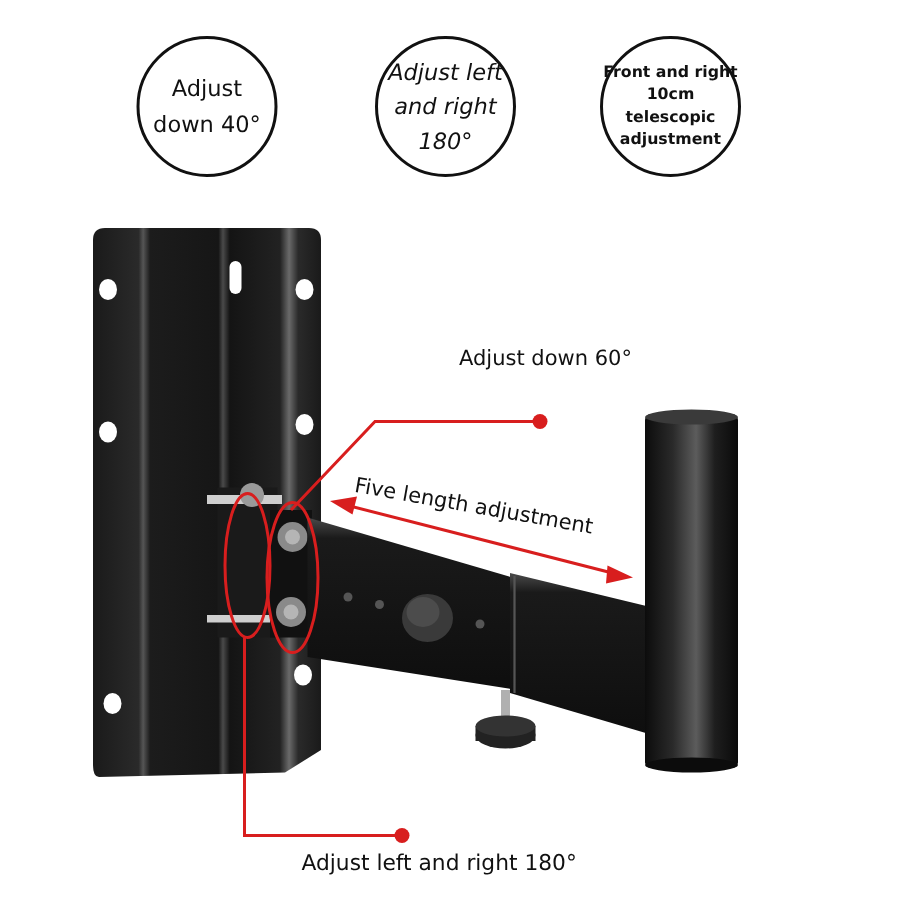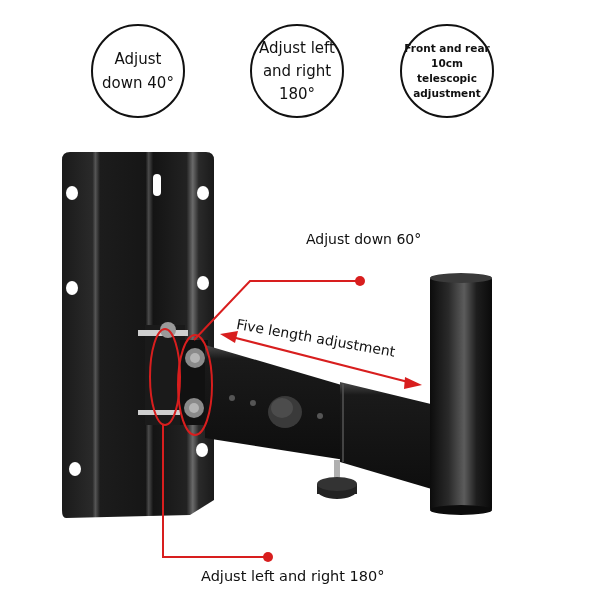--- a/index.html
+++ b/index.html
@@ -3,42 +3,42 @@
   <meta charset="utf-8">
   <style>
     html, body { margin: 0; padding: 0; background: #ffffff; }
     body { width: 600px; height: 600px; position: relative; overflow: hidden;
            font-family: "DejaVu Sans", "Liberation Sans", sans-serif; color: #111; }
     .badge { position: absolute; width: 94px; height: 94px; border: 2px solid #111;
              border-radius: 50%; box-sizing: border-box; display: flex;
              align-items: center; justify-content: center; text-align: center; }
     .badge span { display: block; white-space: pre-line; }
     .badge-1 { left: 91px; top: 24px; font-size: 15px; line-height: 24px; }
-    .badge-2 { left: 250px; top: 24px; font-size: 15px; line-height: 23px; }
+    .badge-2 { left: 250px; top: 24px; font-size: 15px; line-height: 23px; font-style: italic; }
     .badge-3 { left: 400px; top: 24px; font-size: 10.5px; line-height: 15px; font-weight: bold; }
     .label { position: absolute; font-size: 14px; color: #111; white-space: nowrap; }
     .label-down { left: 306px; top: 231px; }
     .label-lr { left: 201px; top: 568px; font-size: 14.5px; }
     .label-five { left: 238px; top: 316px; font-size: 14px; transform: rotate(10deg); transform-origin: left top; }
     svg.photo { position: absolute; left: 0; top: 0; }
   </style>
 </head>
 <body>
 
 <div class="badge badge-1">
   <span>Adjust
 down 40°</span>
 </div>
 <div class="badge badge-2">
   <span>Adjust left
 and right
 180°</span>
 </div>
 <div class="badge badge-3">
-  <span>Front and rear
+  <span>Front and right
 10cm
 telescopic
 adjustment</span>
 </div>
 
 <svg class="photo" width="600" height="600" viewBox="0 0 600 600">
   <defs>
     <linearGradient id="plate" x1="0" x2="1">
       <stop offset="0" stop-color="#1a1a1a"></stop>
       <stop offset="0.2" stop-color="#2a2a2a"></stop>

